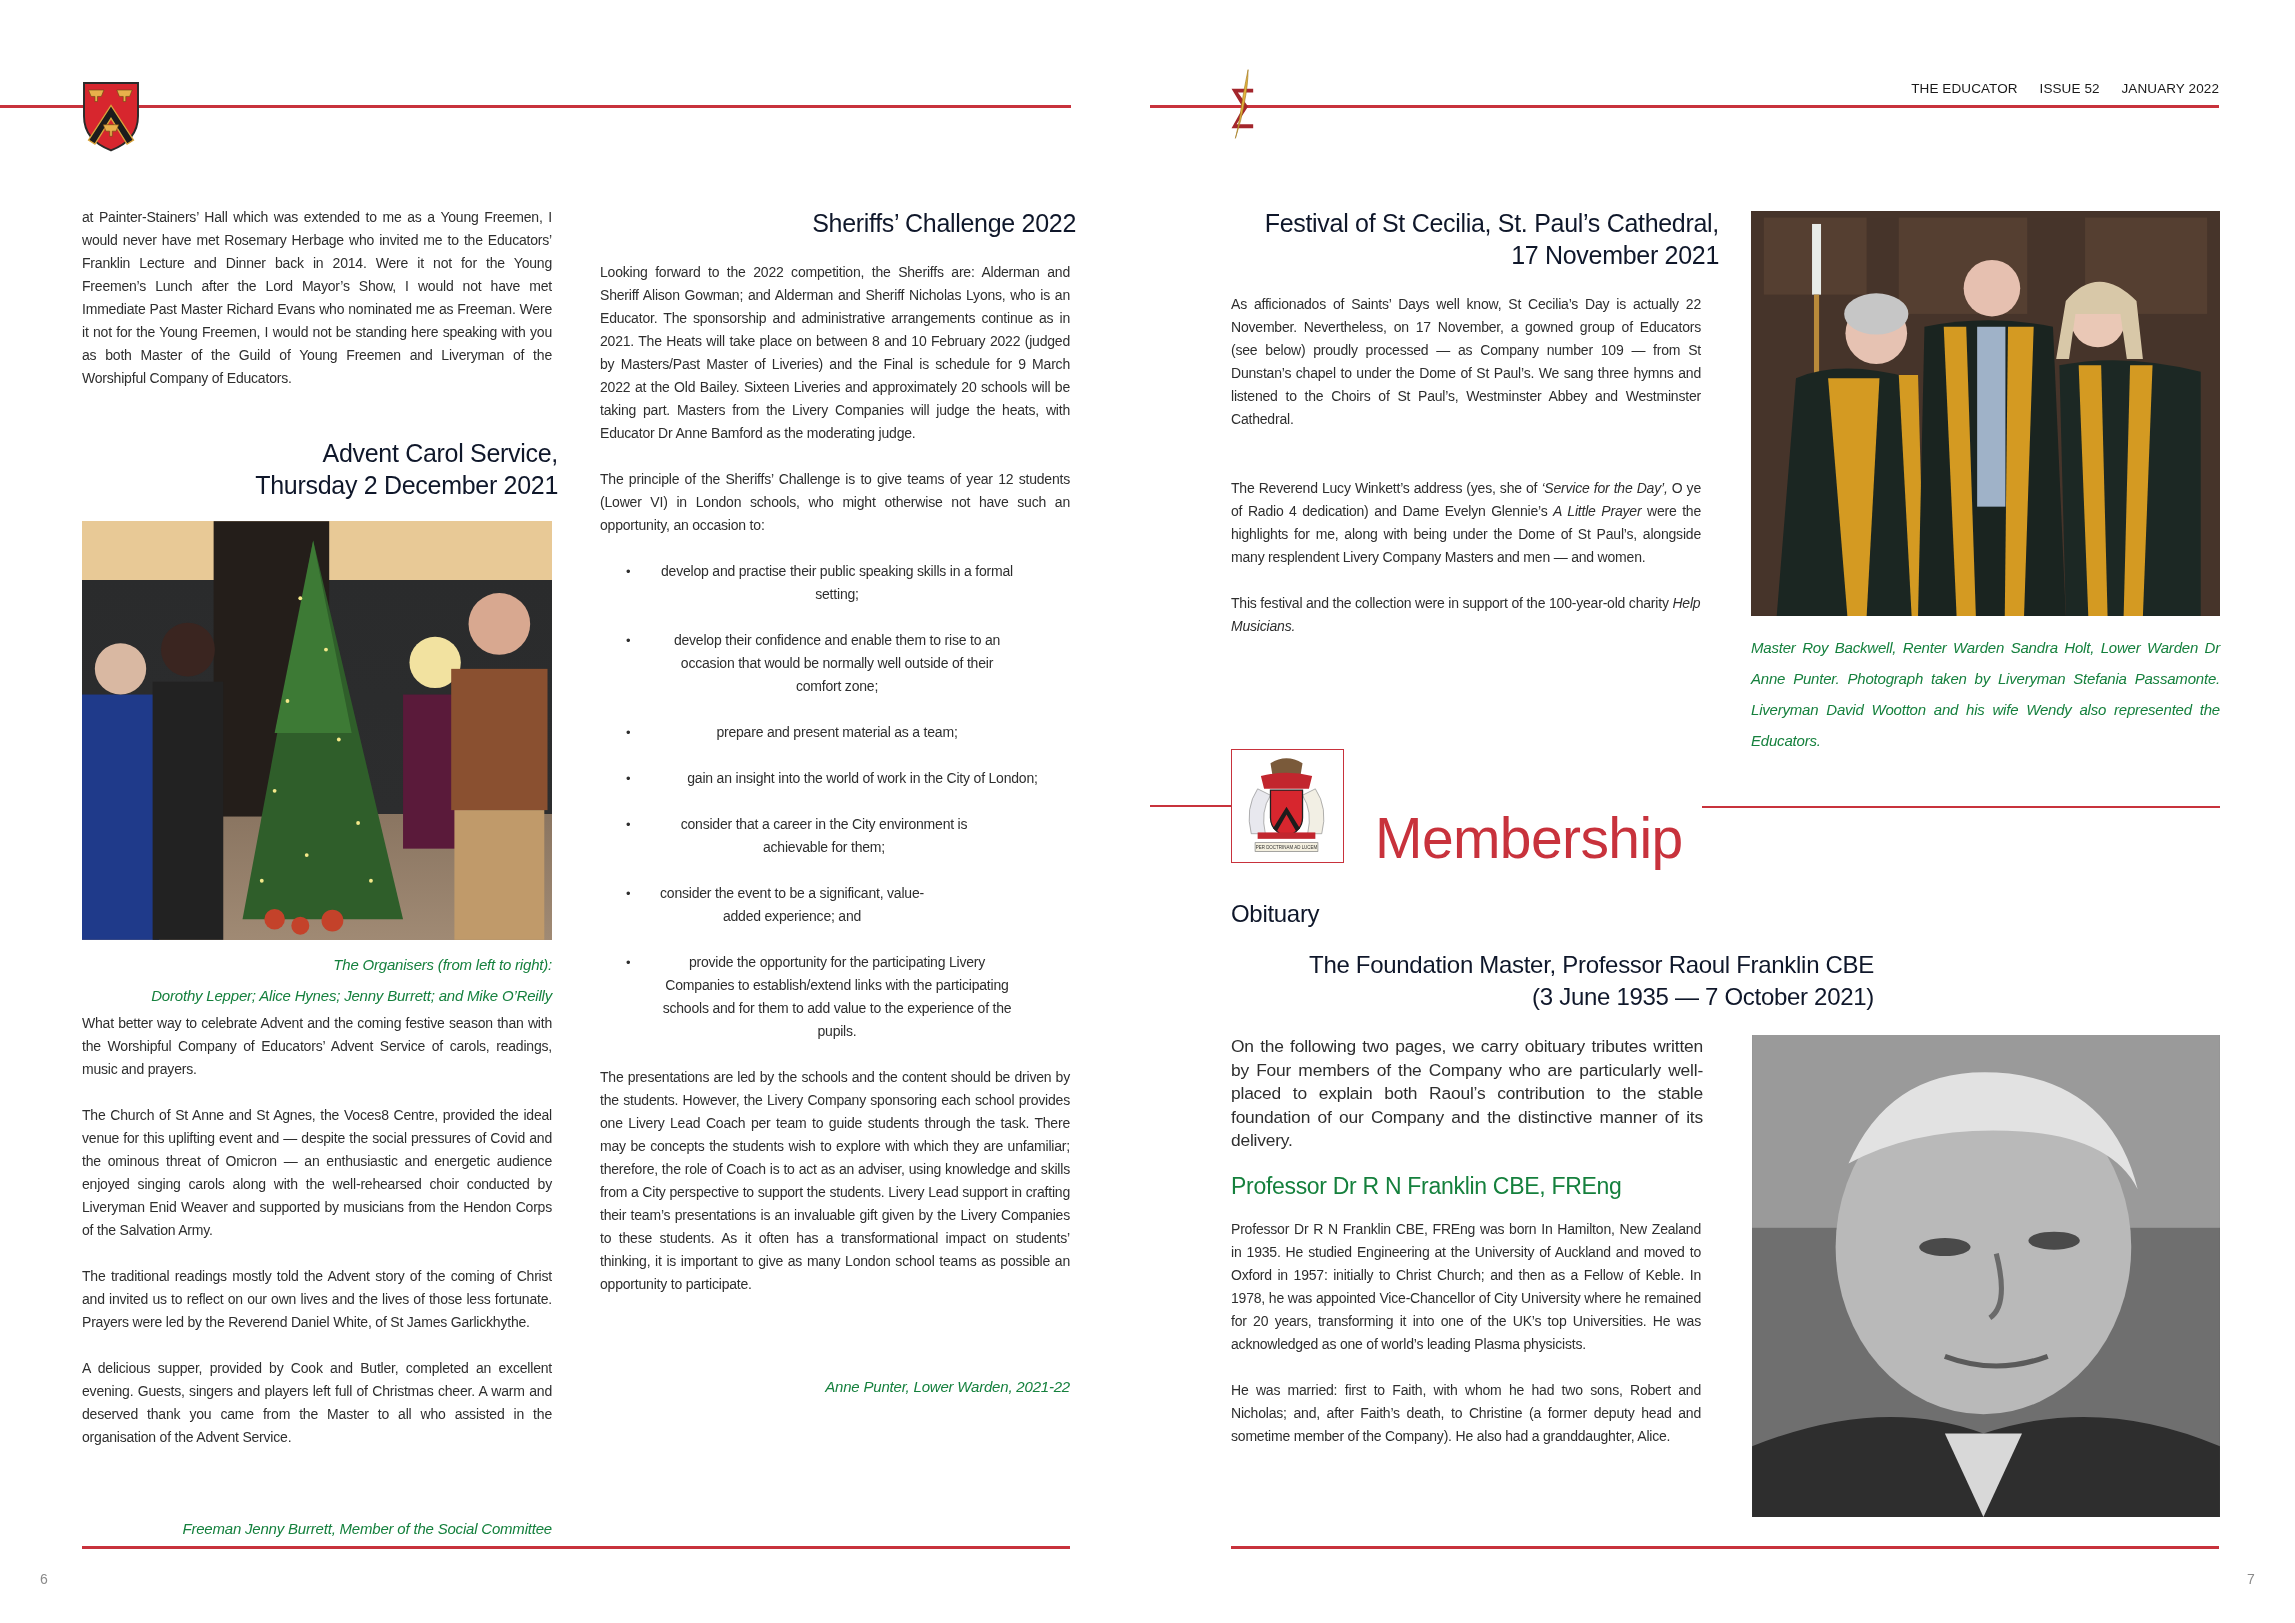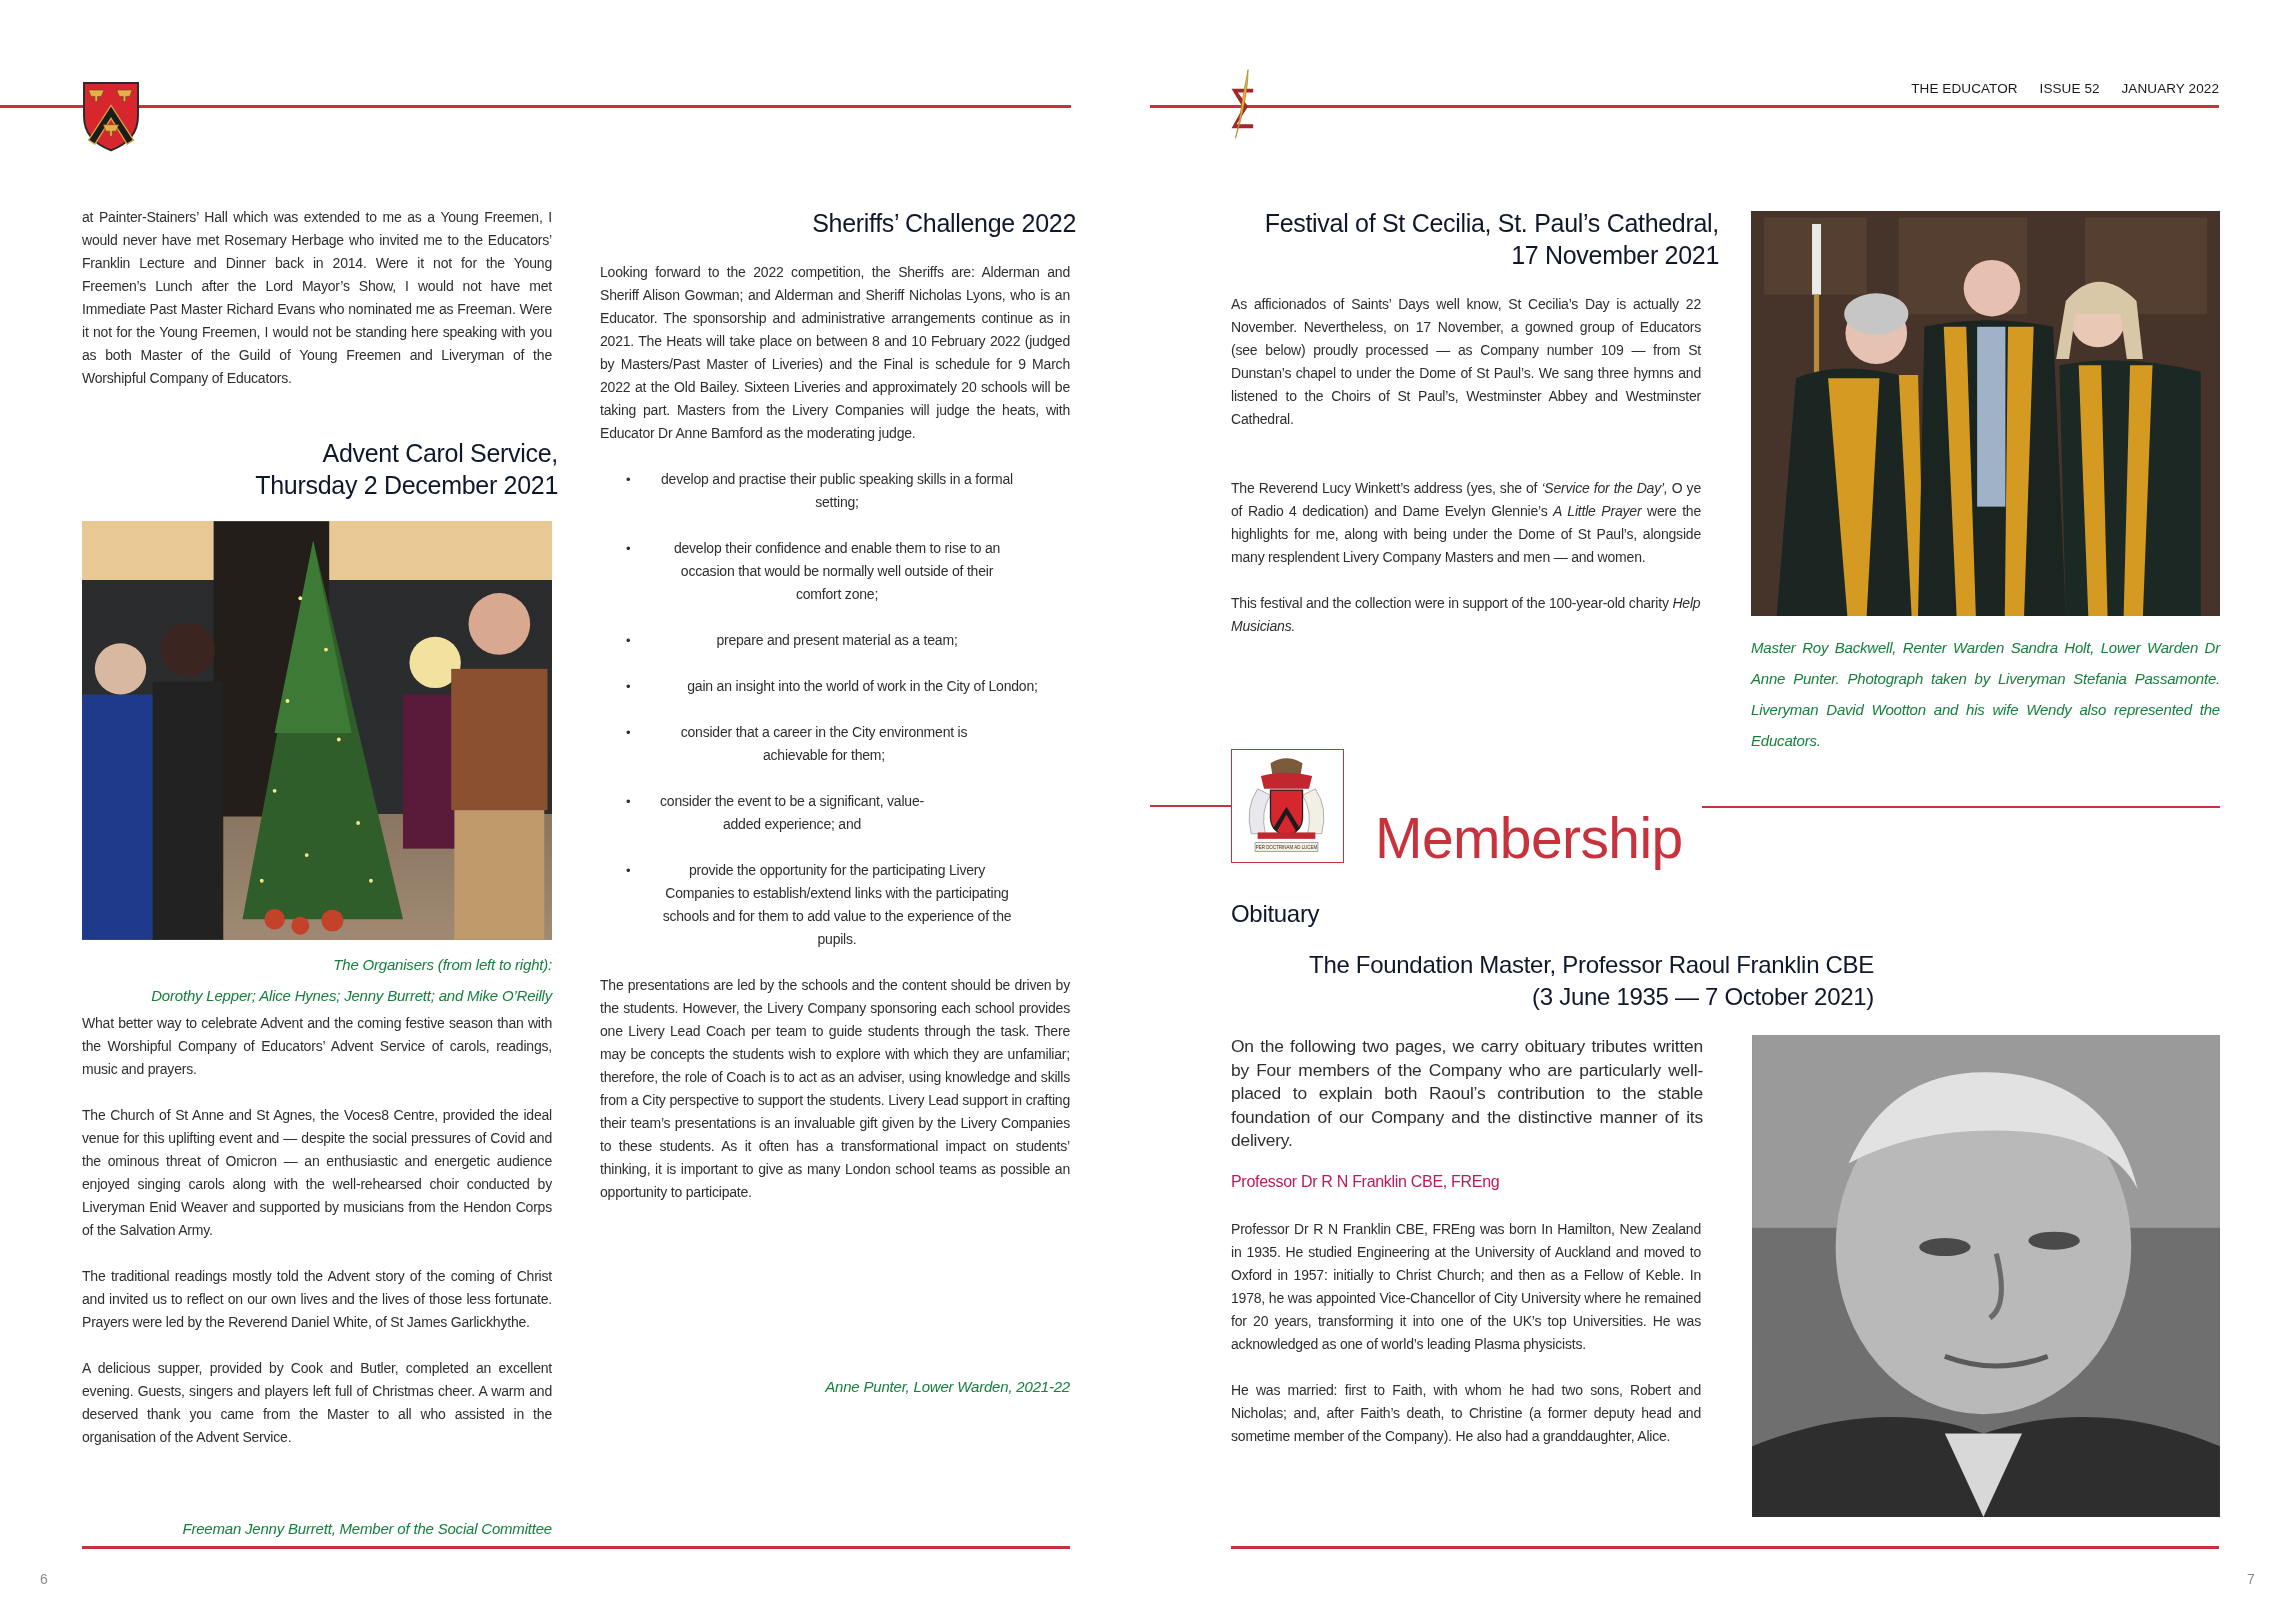--- a/index.html
+++ b/index.html
@@ -93,20 +93,21 @@
   <p>The traditional readings mostly told the Advent story of the coming of Christ and invited us to reflect on our own lives and the lives of those less fortunate. Prayers were led by the Reverend Daniel White, of St James Garlickhythe.</p>
   <p>A delicious supper, provided by Cook and Butler, completed an excellent evening. Guests, singers and players left full of Christmas cheer. A warm and deserved thank you came from the Master to all who assisted in the organisation of the Advent Service.</p>
 </div>
 
 <div class="caption right" style="left:82px; top:1513px; width:470px;">Freeman Jenny Burrett, Member of the Social Committee</div>
 
 <div class="h2" style="left:600px; top:207px; width:476px;">Sheriffs’ Challenge 2022</div>
 
 <div class="para" style="left:600px; top:261px; width:470px;">
   <p>Looking forward to the 2022 competition, the Sheriffs are: Alderman and Sheriff Alison Gowman; and Alderman and Sheriff Nicholas Lyons, who is an Educator. The sponsorship and administrative arrangements continue as in 2021. The Heats will take place on between 8 and 10 February 2022 (judged by Masters/Past Master of Liveries) and the Final is schedule for 9 March 2022 at the Old Bailey. Sixteen Liveries and approximately 20 schools will be taking part. Masters from the Livery Companies will judge the heats, with Educator Dr Anne Bamford as the moderating judge.</p>
+  <p>The principle of the Sheriffs’ Challenge is to give teams of year 12 students (Lower VI) in London schools, who might otherwise not have such an opportunity, an occasion to:</p>
   <ul class="bullets" style="width:443px;">
     <li style="width:360px;">develop and practise their public speaking skills in a formal setting;</li>
     <li style="width:360px;">develop their confidence and enable them to rise to an occasion that would be normally well outside of their comfort zone;</li>
     <li style="width:360px;">prepare and present material as a team;</li>
     <li style="width:411px;">gain an insight into the world of work in the City of London;</li>
     <li style="width:334px;">consider that a career in the City environment is achievable for them;</li>
     <li style="width:270px;">consider the event to be a significant, value-added experience; and</li>
     <li style="width:360px;">provide the opportunity for the participating Livery Companies to establish/extend links with the participating schools and for them to add value to the experience of the pupils.</li>
   </ul>
   <p>The presentations are led by the schools and the content should be driven by the students. However, the Livery Company sponsoring each school provides one Livery Lead Coach per team to guide students through the task. There may be concepts the students wish to explore with which they are unfamiliar; therefore, the role of Coach is to act as an adviser, using knowledge and skills from a City perspective to support the students. Livery Lead support in crafting their team’s presentations is an invaluable gift given by the Livery Companies to these students. As it often has a transformational impact on students’ thinking, it is important to give as many London school teams as possible an opportunity to participate.</p>
@@ -194,21 +195,21 @@
 
 <div class="h2" style="left:1231px; top:898px; font-size:24px;">Obituary</div>
 
 <div class="h2" style="left:1231px; top:949px; width:643px; font-size:24px;">
   <div>The Foundation Master, Professor Raoul Franklin CBE</div>
   <div>(3 June 1935 — 7 October 2021)</div>
 </div>
 
 <div class="para" style="left:1231px; top:1035px; width:472px; font-size:17.4px; line-height:23.5px;">On the following two pages, we carry obituary tributes written by Four members of the Company who are particularly well-placed to explain both Raoul’s contribution to the stable foundation of our Company and the distinctive manner of its delivery.</div>
 
-<div class="abs" style="left:1231px; top:1173px; font-size:16px; color:#be185d; letter-spacing:-0.3px;">Professor Dr R N Franklin CBE, FREng</div>
+<div class="abs" style="left:1231px; top:1173px; font-size:23px; color:#15803d; letter-spacing:-0.3px;">Professor Dr R N Franklin CBE, FREng</div>
 
 <div class="para" style="left:1231px; top:1218px; width:470px;">
   <p>Professor Dr R N Franklin CBE, FREng was born In Hamilton, New Zealand in 1935. He studied Engineering at the University of Auckland and moved to Oxford in 1957: initially to Christ Church; and then as a Fellow of Keble. In 1978, he was appointed Vice-Chancellor of City University where he remained for 20 years, transforming it into one of the UK’s top Universities. He was acknowledged as one of world’s leading Plasma physicists.</p>
   <p>He was married: first to Faith, with whom he had two sons, Robert and Nicholas; and, after Faith’s death, to Christine (a former deputy head and sometime member of the Company). He also had a granddaughter, Alice.</p>
 </div>
 
 <div class="photo" style="left:1752px; top:1035px; width:468px; height:482px; background:linear-gradient(135deg,#8a8a8a 0%,#5a5a5a 40%,#2a2a2a 100%);">
   <svg width="468" height="482" viewBox="0 0 728 750">
     <rect width="728" height="750" fill="#6f6f6f"></rect>
     <rect x="0" y="0" width="728" height="300" fill="#9a9a9a"></rect>

